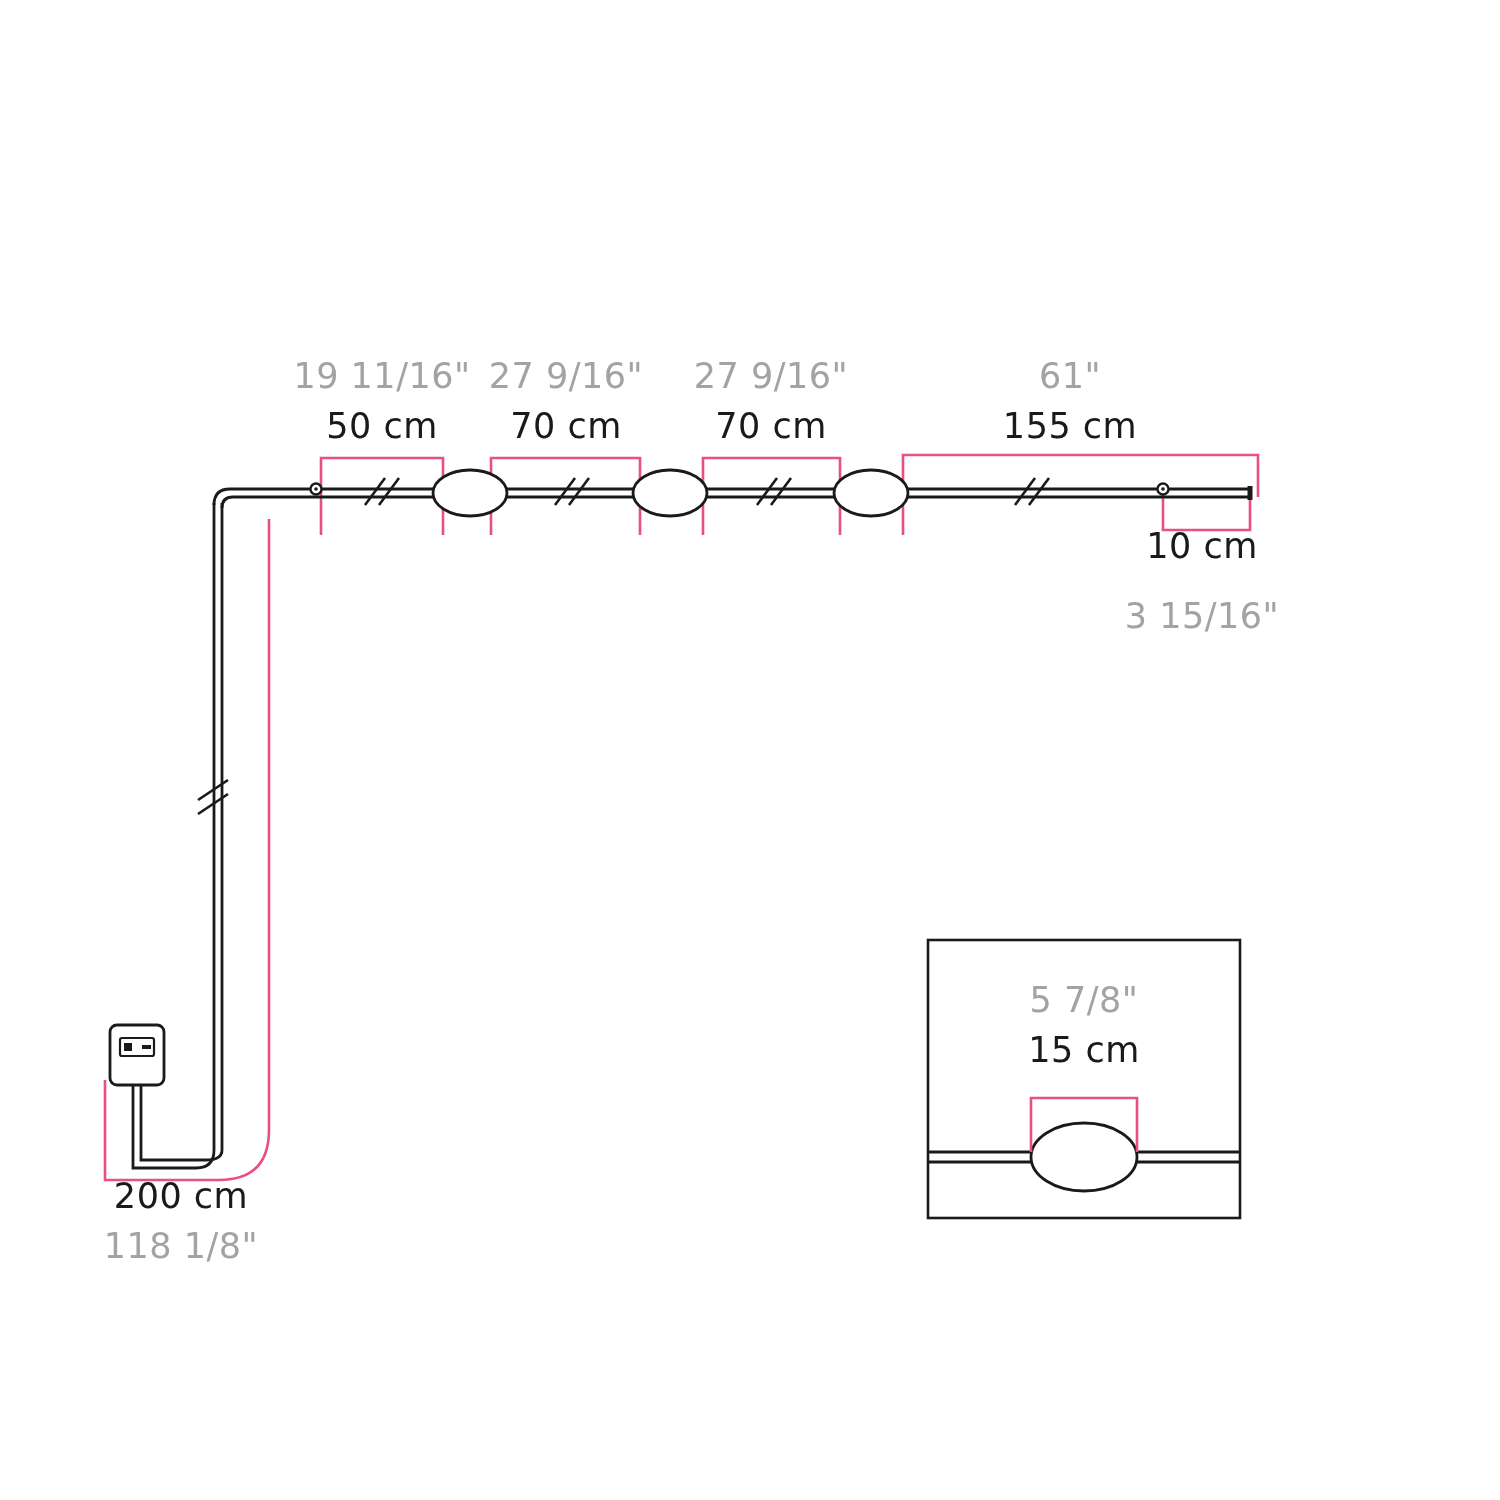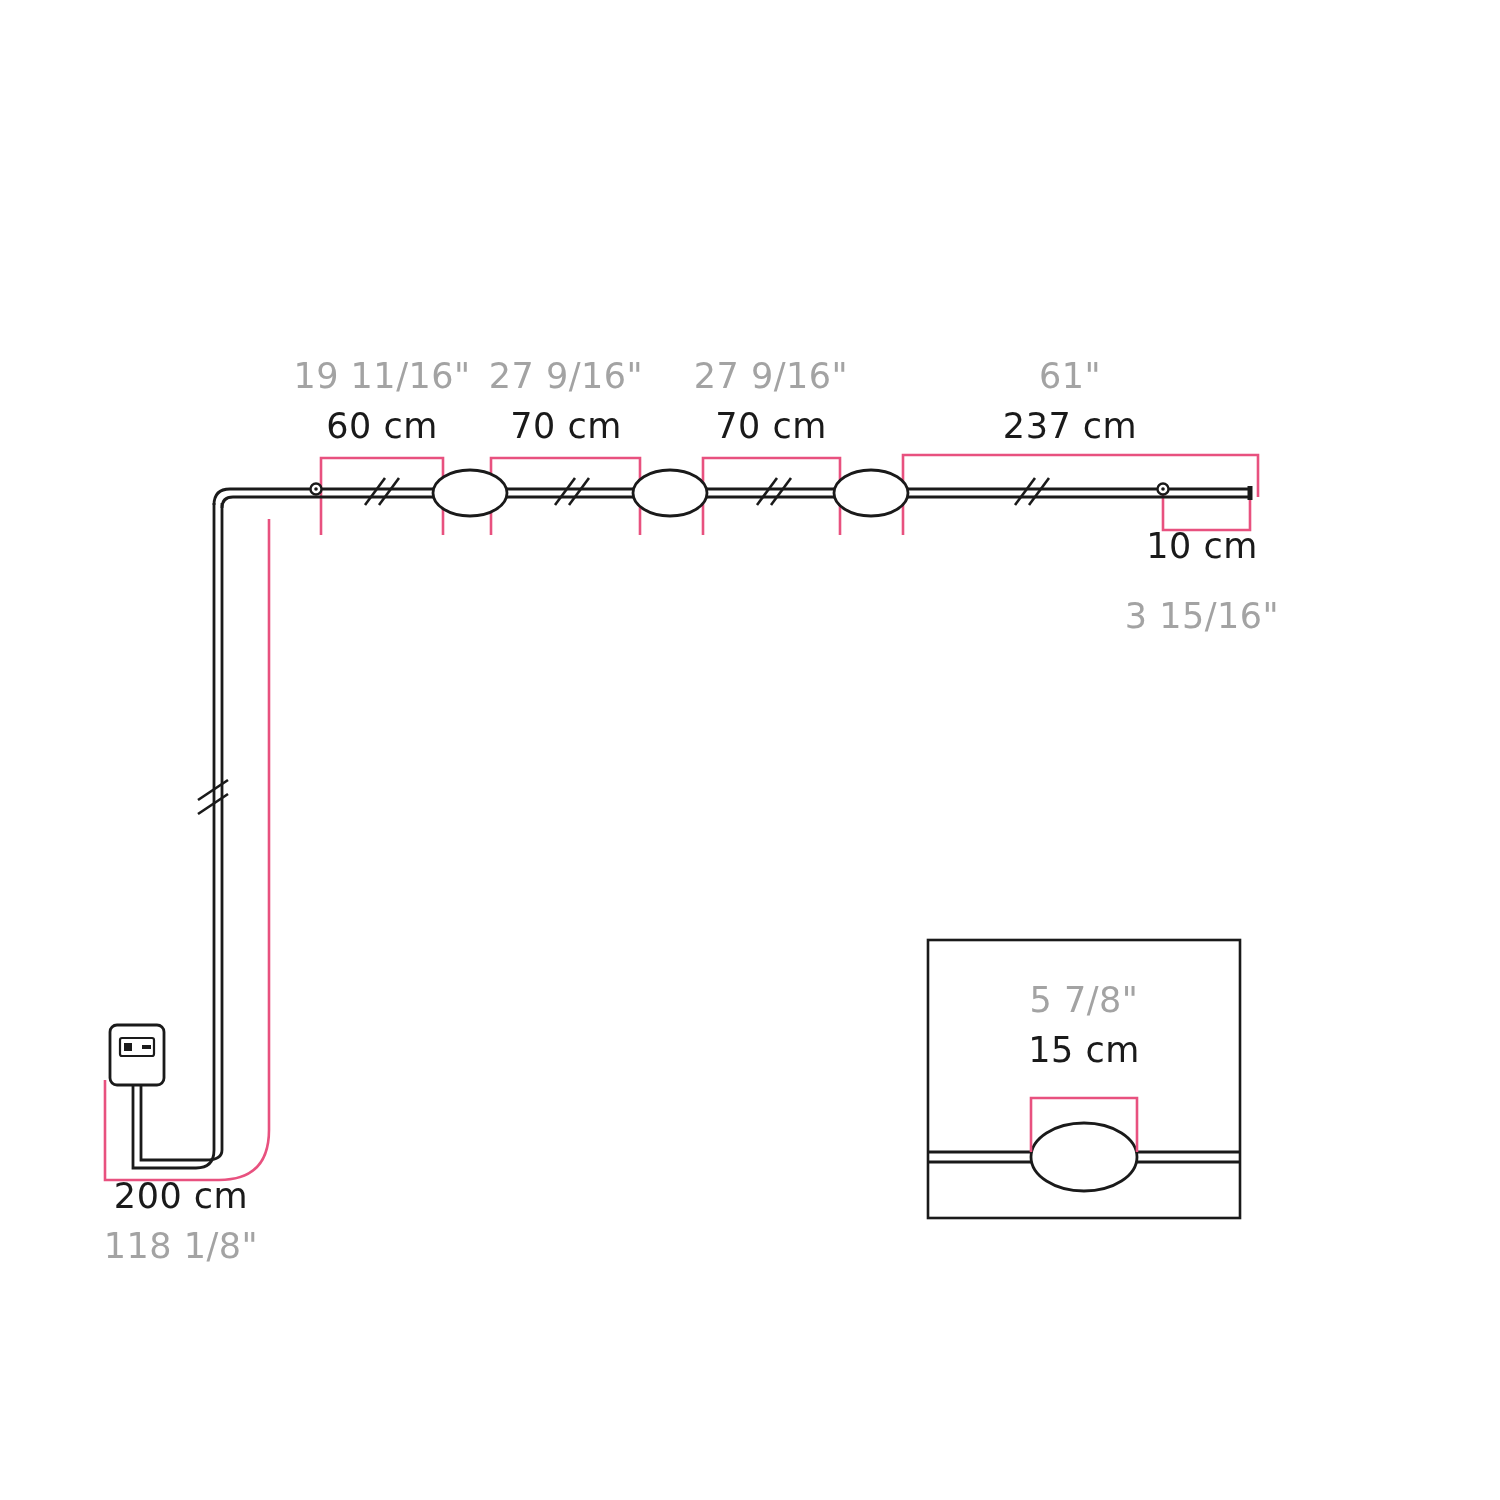--- a/index.html
+++ b/index.html
@@ -136,30 +136,30 @@
         <path d="M928 1162 L1240 1162"></path>
       </g>
 
       <ellipse cx="1084" cy="1157" rx="53" ry="34" fill="#ffffff" stroke="#1a1a1a" stroke-width="2.8"></ellipse>
 
       <path d="M1031 1152 L1031 1098 L1137 1098 L1137 1152" fill="none" stroke="#e8517f" stroke-width="2.6"></path>
     </g>
   </svg>
 
   <div class="lbl lbl-in center" style="left:382px; top:356px;">19 11/16"</div>
-  <div class="lbl lbl-cm center" style="left:382px; top:406px;">60 cm</div>
+  <div class="lbl lbl-cm center" style="left:382px; top:406px;">50 cm</div>
 
   <div class="lbl lbl-in center" style="left:566px; top:356px;">27 9/16"</div>
   <div class="lbl lbl-cm center" style="left:566px; top:406px;">70 cm</div>
 
   <div class="lbl lbl-in center" style="left:771px; top:356px;">27 9/16"</div>
   <div class="lbl lbl-cm center" style="left:771px; top:406px;">70 cm</div>
 
   <div class="lbl lbl-in center" style="left:1070px; top:356px;">61"</div>
-  <div class="lbl lbl-cm center" style="left:1070px; top:406px;">237 cm</div>
+  <div class="lbl lbl-cm center" style="left:1070px; top:406px;">155 cm</div>
 
   <div class="lbl lbl-cm center" style="left:1202px; top:526px;">10 cm</div>
   <div class="lbl lbl-in center" style="left:1202px; top:596px;">3 15/16"</div>
 
   <div class="lbl lbl-cm center" style="left:181px; top:1176px;">200 cm</div>
   <div class="lbl lbl-in center" style="left:181px; top:1226px;">118 1/8"</div>
 
   <div class="lbl lbl-in center" style="left:1084px; top:980px;">5 7/8"</div>
   <div class="lbl lbl-cm center" style="left:1084px; top:1030px;">15 cm</div>
 

